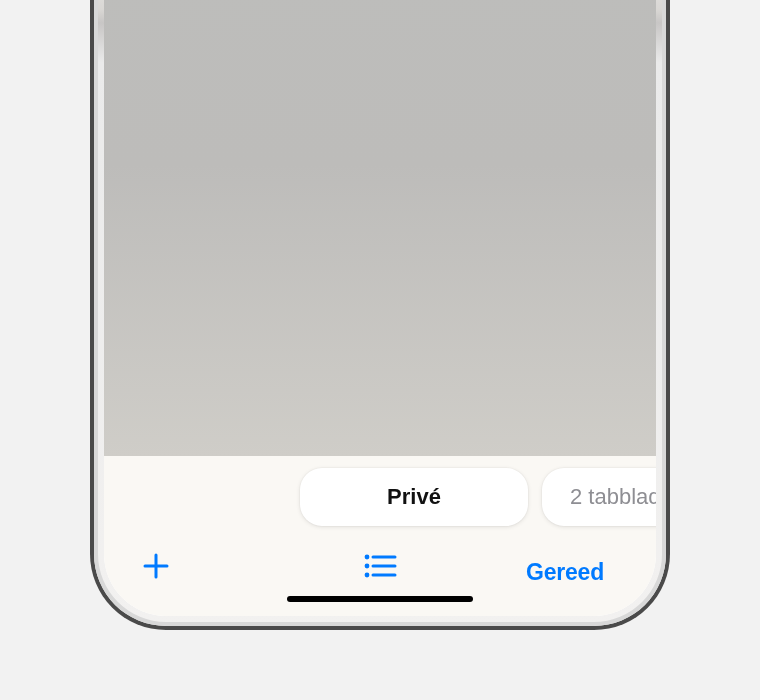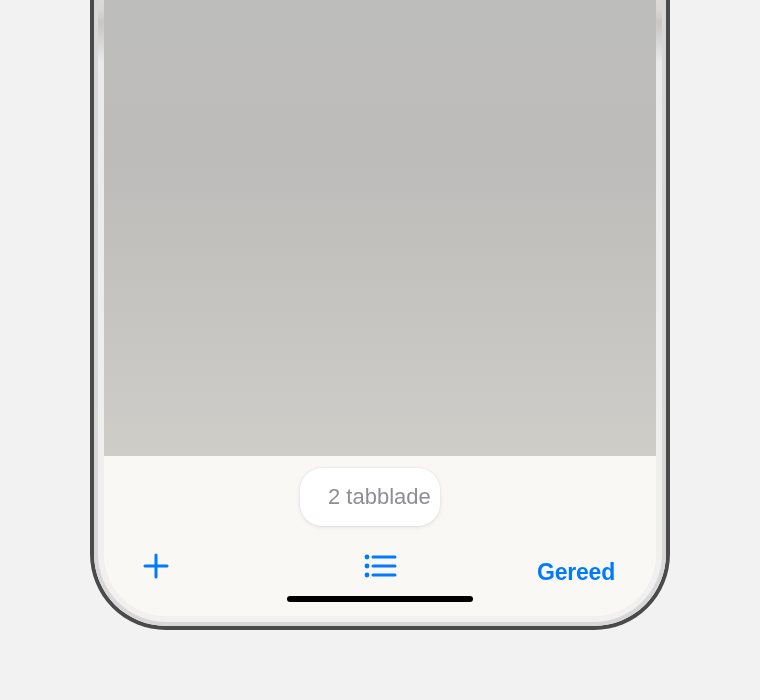--- a/index.html
+++ b/index.html
@@ -87,21 +87,21 @@
   .toolbar{
     display:flex;
     align-items:center;
     justify-content:space-between;
     padding:18px 30px 0 30px;
   }
   .toolbar .left, .toolbar .center, .toolbar .right{
     display:flex; align-items:center; justify-content:center;
     min-width:100px;
   }
-  .toolbar .right{ justify-content:center;margin-top:12px; }
+  .toolbar .right{ justify-content:flex-start;margin-top:12px; }
   .toolbar .left{ justify-content:flex-start; }
 
   .icon-btn{
     width:44px; height:44px;
     display:flex; align-items:center; justify-content:center;
     color:#007aff;
   }
   .done-btn{
     font-size:23px;
     font-weight:600;
@@ -122,20 +122,21 @@
 <body>
 
 <div class="device">
   <div class="screen">
 
     <div class="content-area"></div>
 
     <div class="bottom-section">
 
       <div class="pill-row">
+        <div class="pill">Privé</div>
         <div class="pill secondary">2 tabblade</div>
       </div>
 
       <div class="toolbar">
         <div class="left">
           <div class="icon-btn">
             <svg width="30" height="30" viewBox="0 0 30 30">
               <path d="M15 4 V26 M4 15 H26" stroke="#007aff" stroke-width="3" stroke-linecap="round" fill="none"></path>
             </svg>
           </div>

